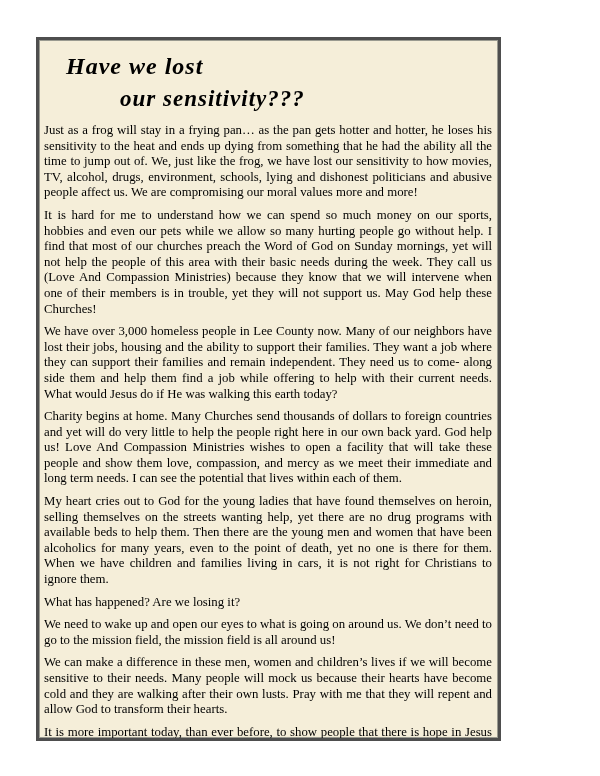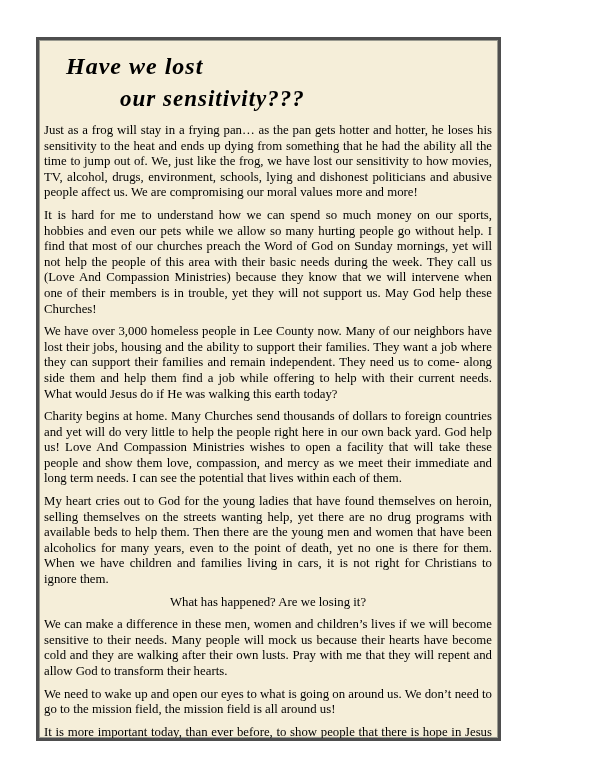--- a/index.html
+++ b/index.html
@@ -46,21 +46,21 @@
     font-size: 23px;
     line-height: 29px;
   }
   .letter-body p {
     margin: 0 0 7px 0;
     font-size: 12.8px;
     line-height: 15.6px;
     text-align: justify;
   }
   .letter-body p.no-justify {
-    text-align: center;
+    text-align: left;
   }
   .closing-text {
     margin: 0 0 8px 0;
     font-size: 12px;
     line-height: 15.6px;
   }
   .signature-script {
     margin: 0 0 8px 6px;
     font-size: 19px;
     font-style: italic;
@@ -79,22 +79,22 @@
       <div class="title-line-2">our sensitivity???</div>
     </div>
 
     <div class="letter-body">
       <p>Just as a frog will stay in a frying pan… as the pan gets hotter and hotter, he loses his sensitivity to the heat and ends up dying from something that he had the ability all the time to jump out of.  We, just like the frog, we have lost our sensitivity to how movies, TV, alcohol, drugs, environment, schools, lying and dishonest politicians and abusive people affect us.  We are compromising our moral values more and more!</p>
       <p>It is hard for me to understand how we can spend so much money on our sports, hobbies and even our pets while we allow so many hurting people go without help.  I find that most of our churches preach the Word of God on Sunday mornings, yet will not help the people of this area with their basic needs during the week.  They call us (Love And Compassion Ministries) because they know that we will intervene when one of their members is in trouble, yet they will not support us.  May God  help these Churches!</p>
       <p>We have over 3,000 homeless people in Lee County now.  Many of our neighbors have lost their jobs, housing and the ability to support their families.  They want a job where they can support their families and remain independent.  They need us to come- along side them and help them find a job while offering to help with their current needs.  What would Jesus do if He was walking this earth today?</p>
       <p>Charity begins at home.  Many Churches send thousands of dollars to foreign countries and yet will do very little to help the people right here in our own back yard.  God help us!  Love And Compassion Ministries wishes to open a facility that will take these people and show them love, compassion, and mercy as we meet their immediate and long term needs.  I can see the potential that lives within each of them.</p>
       <p>My heart cries out to God for the young ladies that have found themselves on heroin, selling themselves on the streets wanting help, yet there are no drug programs with available beds to help them. Then there are the young men and women that have been alcoholics for many years, even to the point of death, yet no one is there for them.  When we have children and families living in cars, it is not right for Christians to ignore them.</p>
       <p class="no-justify">What has happened?  Are we losing it?</p>
+      <p>We need to wake up and open our eyes to what is going on around us.  We don’t need to go to the mission field, the mission field is all around us!</p>
       <p>We can make a difference in these men, women and children’s lives if we will become sensitive to their needs.  Many people will mock us because their hearts have become cold and they are walking after their own lusts.  Pray with me that they will repent and allow God to transform their hearts.</p>
-      <p>We need to wake up and open our eyes to what is going on around us.  We don’t need to go to the mission field, the mission field is all around us!</p>
       <p>It is more important today, than ever before, to show people that there is hope in Jesus Christ!  May the Lord move you to join with me in impacting this area and the world for God!</p>
     </div>
 
     <div class="closing-text">Thank You</div>
 
     <div class="signature-script">Ron Willis</div>
 
   </div>
 </div>
 

